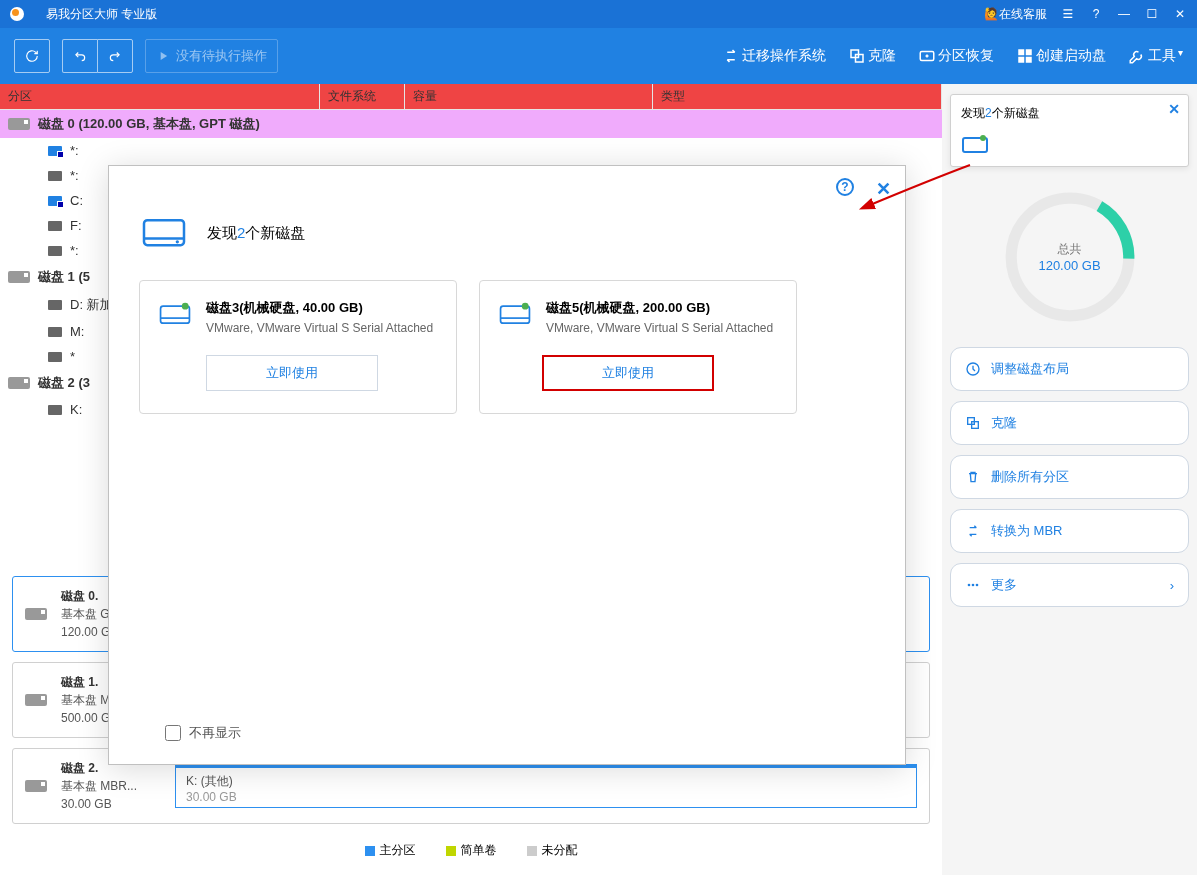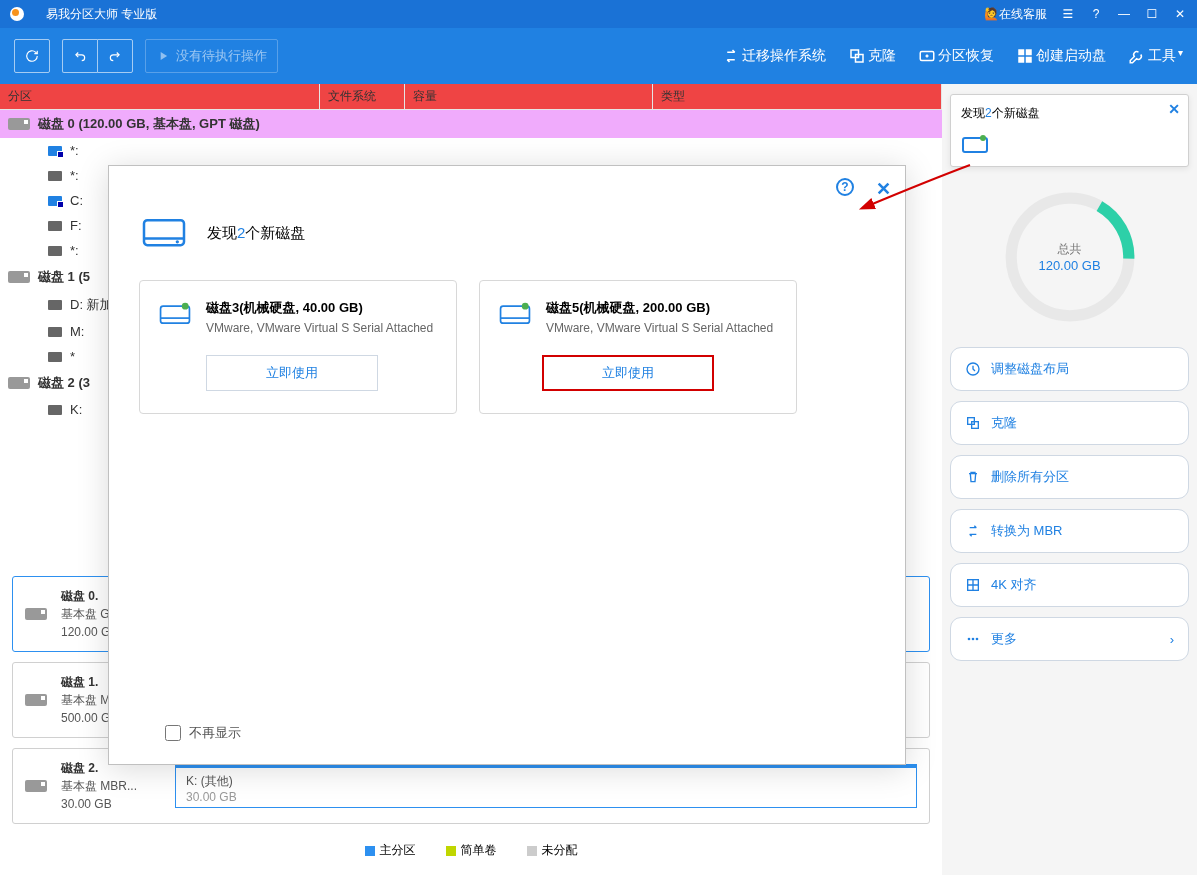--- a/index.html
+++ b/index.html
@@ -340,27 +340,20 @@
           </svg>
         <span>删除所有分区</span>
       </div>
       <div class="actbtn">
         <svg viewBox="0 0 24 24" fill="none" stroke="#2081e2" stroke-width="2">
             <path d="M7 7h10M17 7l-3-3M17 17H7M7 17l3 3"></path>
           </svg>
         <span>转换为 MBR</span>
       </div>
       <div class="actbtn">
-        <svg viewBox="0 0 24 24" fill="none" stroke="#2081e2" stroke-width="2">
-            <rect x="4" y="4" width="16" height="16"></rect>
-            <path d="M4 12h16M12 4v16"></path>
-          </svg>
-        <span>4K 对齐</span>
-      </div>
-      <div class="actbtn">
         <svg viewBox="0 0 24 24" fill="#2081e2">
             <circle cx="6" cy="12" r="2"></circle>
             <circle cx="12" cy="12" r="2"></circle>
             <circle cx="18" cy="12" r="2"></circle>
           </svg>
         <span>更多</span>
         <span class="arrow">›</span>
       </div>
     </div>
   </div>

